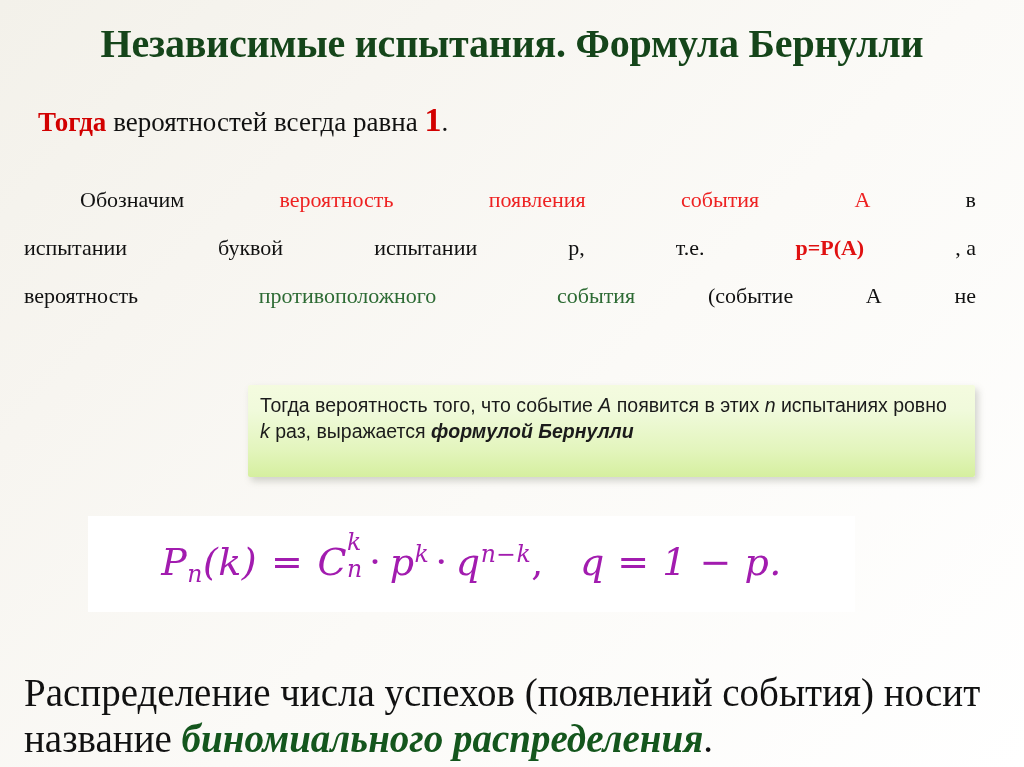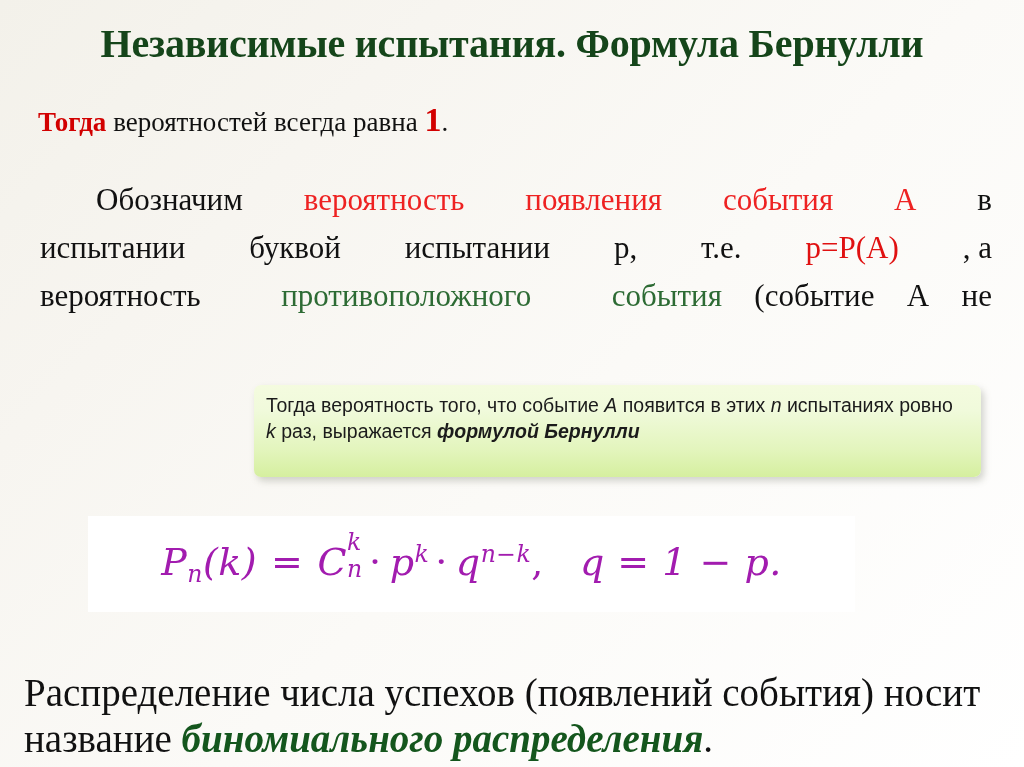--- a/index.html
+++ b/index.html
@@ -56,69 +56,69 @@
   .sum-line .one {
     color: #d20000;
     font-weight: bold;
     font-size: 34px;
   }
 
   
   .definition {
     position: absolute;
     top: 176px;
-    left: 40px;
+    left: 24px;
     width: 952px;
     font-family: "Liberation Serif", serif;
-    font-size: 31px;
+    font-size: 22px;
     line-height: 48px;
     color: #111111;
   }
   .def-row {
     display: flex;
     width: 100%;
     white-space: nowrap;
   }
   .def-row.justify {
     justify-content: space-between;
   }
   .def-row.indent {
     padding-left: 56px;
     width: calc(100% - 56px);
   }
   .red-txt {
     color: #ee2222;
   }
   .red-bold {
     color: #e01111;
-    font-weight: normal;
+    font-weight: bold;
   }
   .green-txt {
     color: #2d6b34;
     margin-left: 48px;
   }
   .green-bold {
     color: #12551c;
     font-weight: bold;
   }
   .ovl {
     border-top: 2px solid #12551c;
     padding-top: 0px;
     display: inline-block;
     line-height: 1.0;
   }
 
   
   .callout {
     position: absolute;
-    left: 254px;
+    left: 248px;
     top: 385px;
     width: 727px;
     height: 92px;
-    border-radius: 7px;
+    border-radius: 2px;
     background: linear-gradient(to bottom, #f4fbdf 0%, #f0fadb 28%, #e3f5bd 70%, #d5ef9f 100%);
     box-shadow: 3px 4px 7px rgba(120,125,110,0.32);
     box-sizing: border-box;
     padding: 7px 14px 6px 12px;
   }
   .callout-text {
     font-family: "Liberation Sans", sans-serif;
     font-size: 19.5px;
     line-height: 26px;
     color: #1b1b1b;

